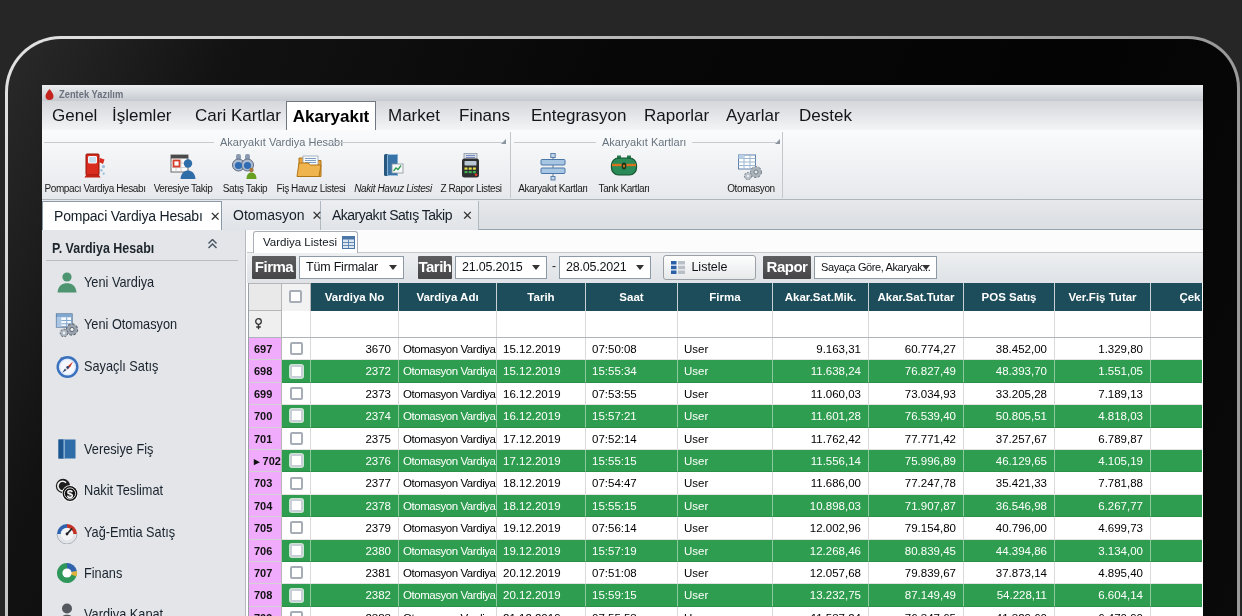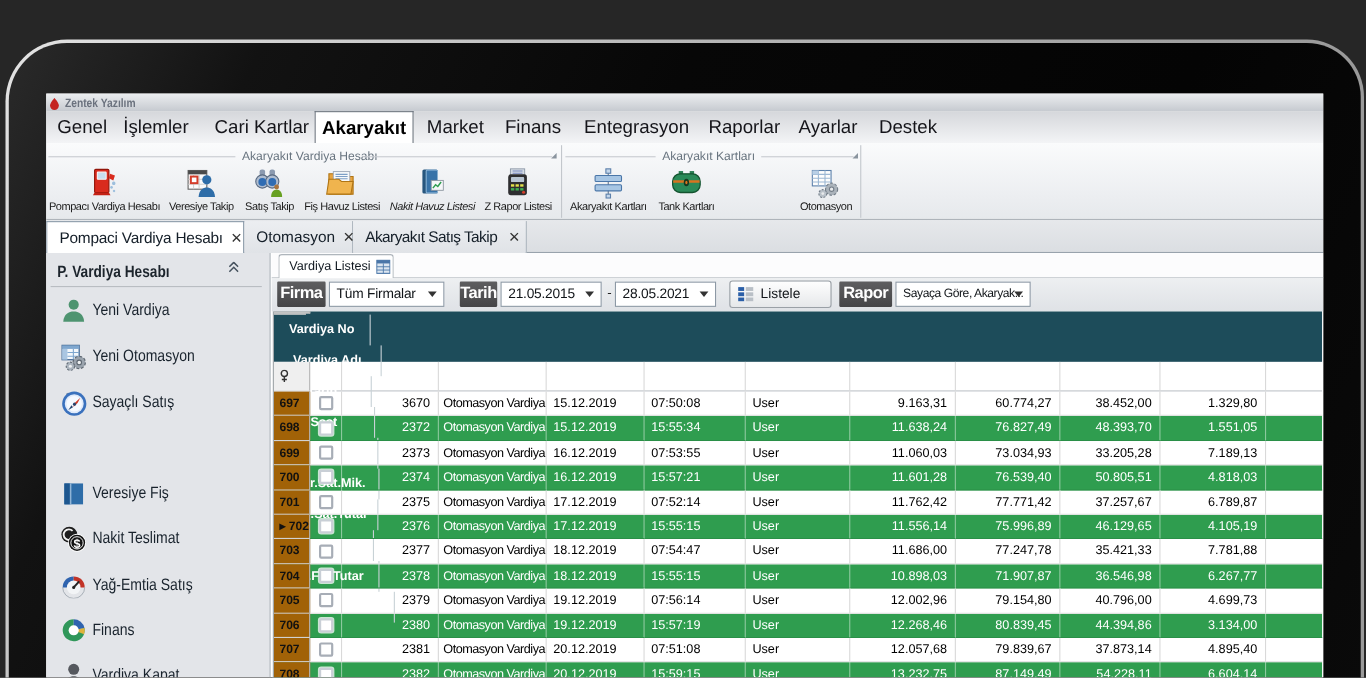--- a/index.html
+++ b/index.html
@@ -38,35 +38,35 @@
 #subtabstrip{position:absolute;left:0;top:0;width:956px;height:23px;background:#fcfcfd;border-bottom:1px solid #c3c8cd;}
 #subtab{position:absolute;left:6px;top:1px;width:105px;height:22px;background:#fff;border:1px solid #a7aeb5;border-bottom:none;border-radius:3px 3px 0 0;font-size:11.5px;color:#101820;line-height:21px;padding-left:9px;z-index:2;}
 #subtab svg{position:absolute;left:88px;top:4px;}
 #filterbar{position:absolute;left:0;top:23px;width:956px;height:30px;background:linear-gradient(#edeff1,#dfe2e6);}
 .flabel{position:absolute;top:3px;height:23px;background:linear-gradient(#5e5e60,#454547);color:#fff;font-weight:bold;font-size:15px;letter-spacing:-0.5px;text-align:center;line-height:22px;border-radius:1px;}
 .fselect{position:absolute;top:3px;height:23px;background:#fff;border:1px solid #8d99a5;font-size:12.5px;letter-spacing:-0.2px;color:#101418;line-height:21px;padding-left:6px;padding-right:15px;white-space:nowrap;overflow:hidden;}
 .arr{position:absolute;right:6px;top:8px;width:0;height:0;border-left:4px solid transparent;border-right:4px solid transparent;border-top:5px solid #333;}
 #btnlistele{position:absolute;left:416px;top:2px;width:93px;height:25px;background:linear-gradient(#fefefe,#e6e8ea);border:1px solid #9aa0a6;border-radius:3px;font-size:12.5px;color:#101418;text-align:center;line-height:23px;}
 #btnlistele svg{position:absolute;left:7px;top:5px;}
 #grid{position:absolute;left:1px;top:53px;width:954px;height:333px;border-left:1px solid #9aa0a6;overflow:hidden;}
-.hrow{display:flex;height:46px;background:#1d4c5a;flex-direction:column;}
+.hrow{display:flex;height:28px;background:#1d4c5a;}
 .hrow>div,.frow>div,.drow>div{flex:0 0 auto;}
 .hcell{color:#fff;font-size:11.5px;font-weight:bold;text-align:center;line-height:28px;border-right:1px solid #c8d2d6;overflow:hidden;white-space:nowrap;}
 .hc0{background:#e9e9e9;border:1px solid #b6b6b6;border-left:none;}
 .hc1{background:#f2f2f2;border-right:1px solid #b6b6b6;border-top:1px solid #b6b6b6;position:relative;}
 .frow{display:flex;height:27px;background:#fff;border-bottom:1px solid #aeb4ba;}
 .fc{border-right:1px solid #d9d9d9;height:100%;}
 .fc0{background:#efefef;border-right:1px solid #b6b6b6;position:relative;}
 .drow{display:flex;height:22.42px;background:#fff;}
 .drow.g{background:#2f9d4f;color:#fff;}
 .dcell{font-size:11.5px;color:#000;line-height:22px;border-right:1px solid #d9d9d9;border-bottom:1px solid #e3e3e3;overflow:hidden;white-space:nowrap;}
 .g .dcell{color:#fff;border-right:1px solid rgba(255,255,255,.45);border-bottom:1px solid #2a8f47;}
 .num{text-align:right;padding-right:7px;}
 .txt{text-align:left;padding-left:6px;}
-.rind{background:#a16207;color:#111 !important;font-weight:bold;font-size:11px;text-align:left;padding-left:5px;border-right:1px solid #b6b6b6 !important;border-bottom:1px solid #d2d2d2 !important;}
+.rind{background:#f0abfc;color:#111 !important;font-weight:bold;font-size:11px;text-align:left;padding-left:5px;border-right:1px solid #b6b6b6 !important;border-bottom:1px solid #d2d2d2 !important;}
 .cbc{display:flex;align-items:center;justify-content:center;}
 .cb{width:13px;height:13px;background:#fff;border:2px solid #a7adb6;border-radius:2px;}
 .cbg{width:13px;height:13px;background:#fff;border:2px solid #c9cfd6;border-radius:2px;box-shadow:0 0 0 1px rgba(255,255,255,0.75);}
 </style></head>
 <body>
 <div id="stage">
   <div id="rim">
       <div id="bezel"></div>
     </div>
   <div id="screen">

